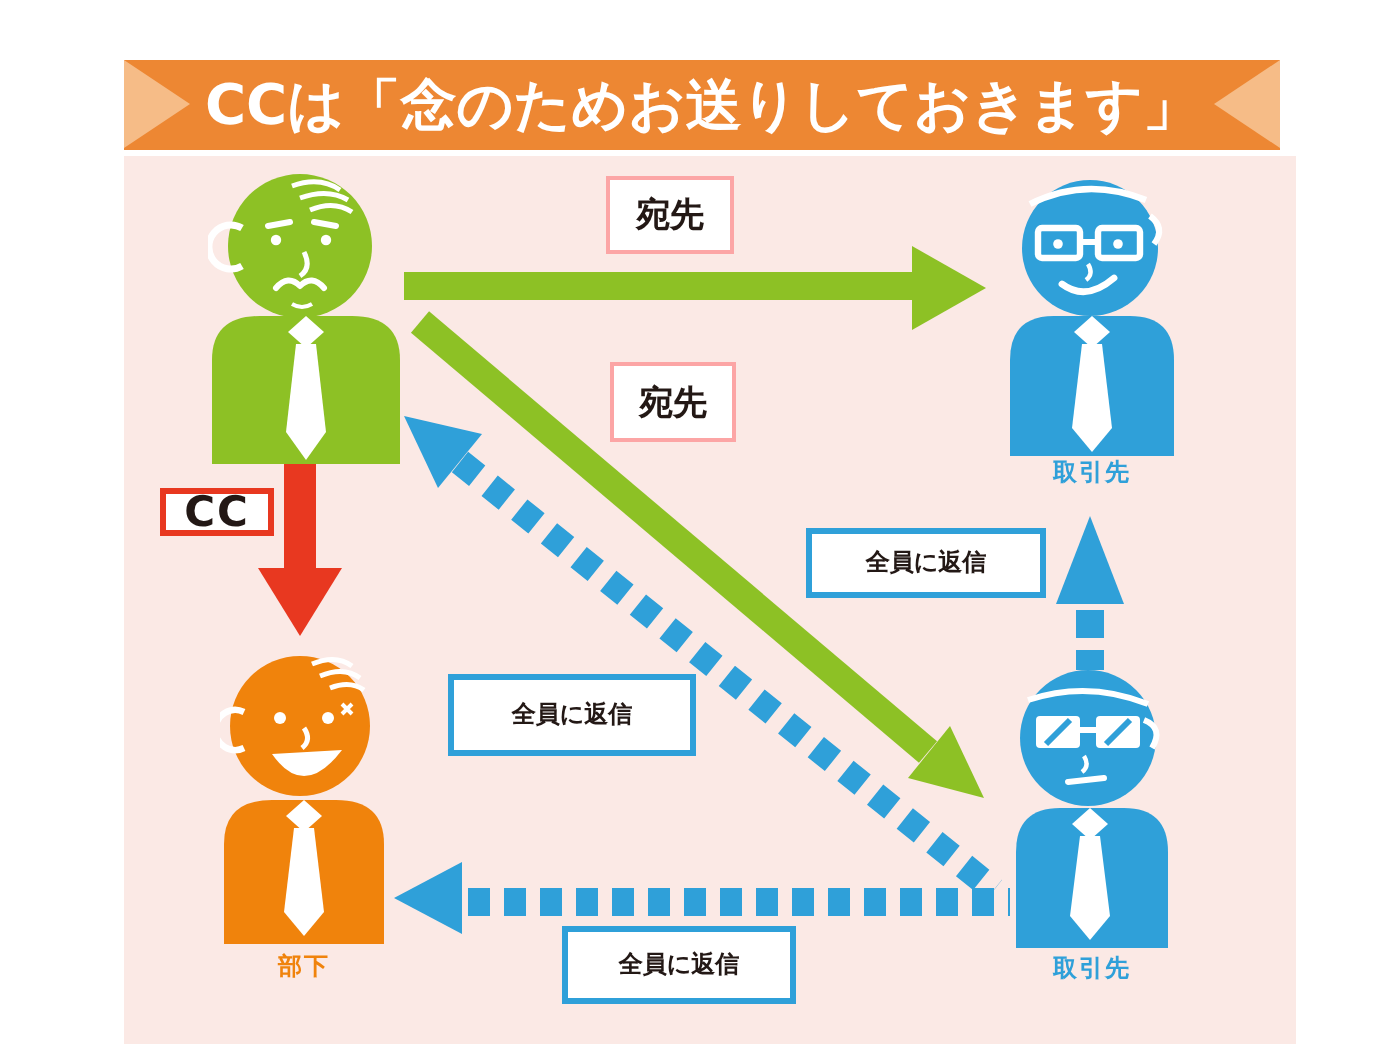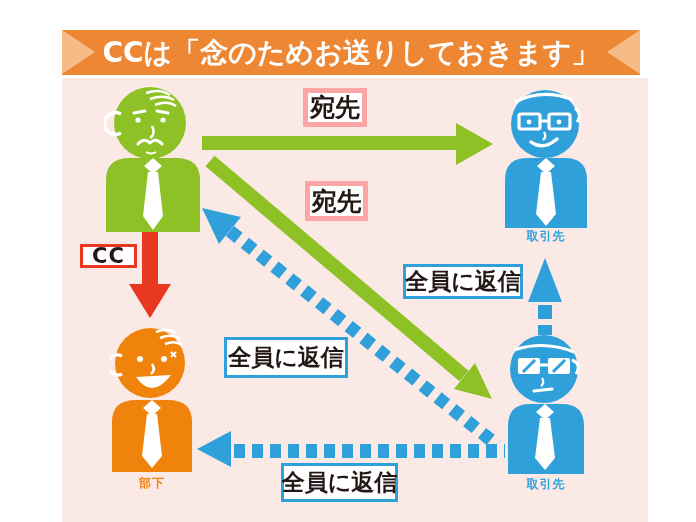--- a/index.html
+++ b/index.html
@@ -57,23 +57,23 @@
 
   
   .tag {
     position: absolute;
     background: #ffffff;
     display: flex; align-items: center; justify-content: center;
     font-weight: bold;
     color: #231815;
     white-space: nowrap;
   }
-  .tag-green { border: 5px solid #fca5a5; font-size: 25px; }
+  .tag-green { border: 2px solid #fca5a5; font-size: 17px; }
   .tag-red   { border: 3px solid #E83820; font-size: 21px; letter-spacing: 1px; }
-  .tag-blue  { border: 3px solid #2FA0D9; font-size: 23px; }
+  .tag-blue  { border: 3px solid #2FA0D9; font-size: 12px; }
 
   .person { position: absolute; }
 
   .name-label {
     position: absolute;
     font-size: 12px;
     font-weight: bold;
     text-align: center;
     letter-spacing: 1px;
     white-space: nowrap;

